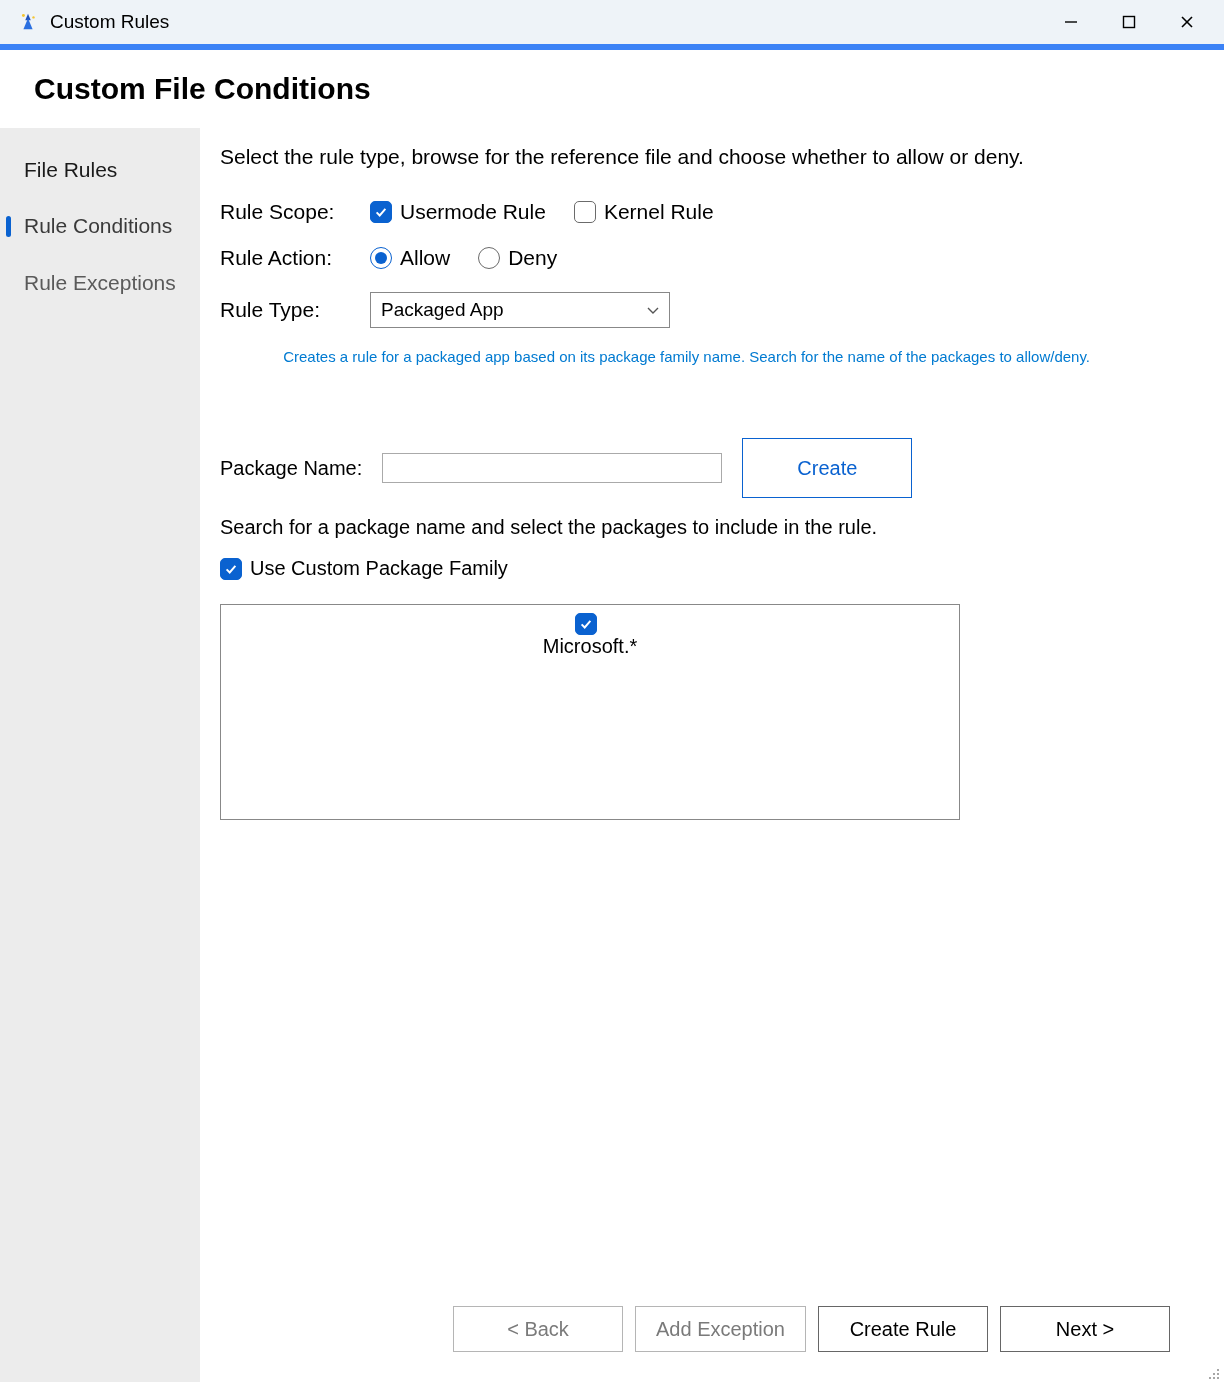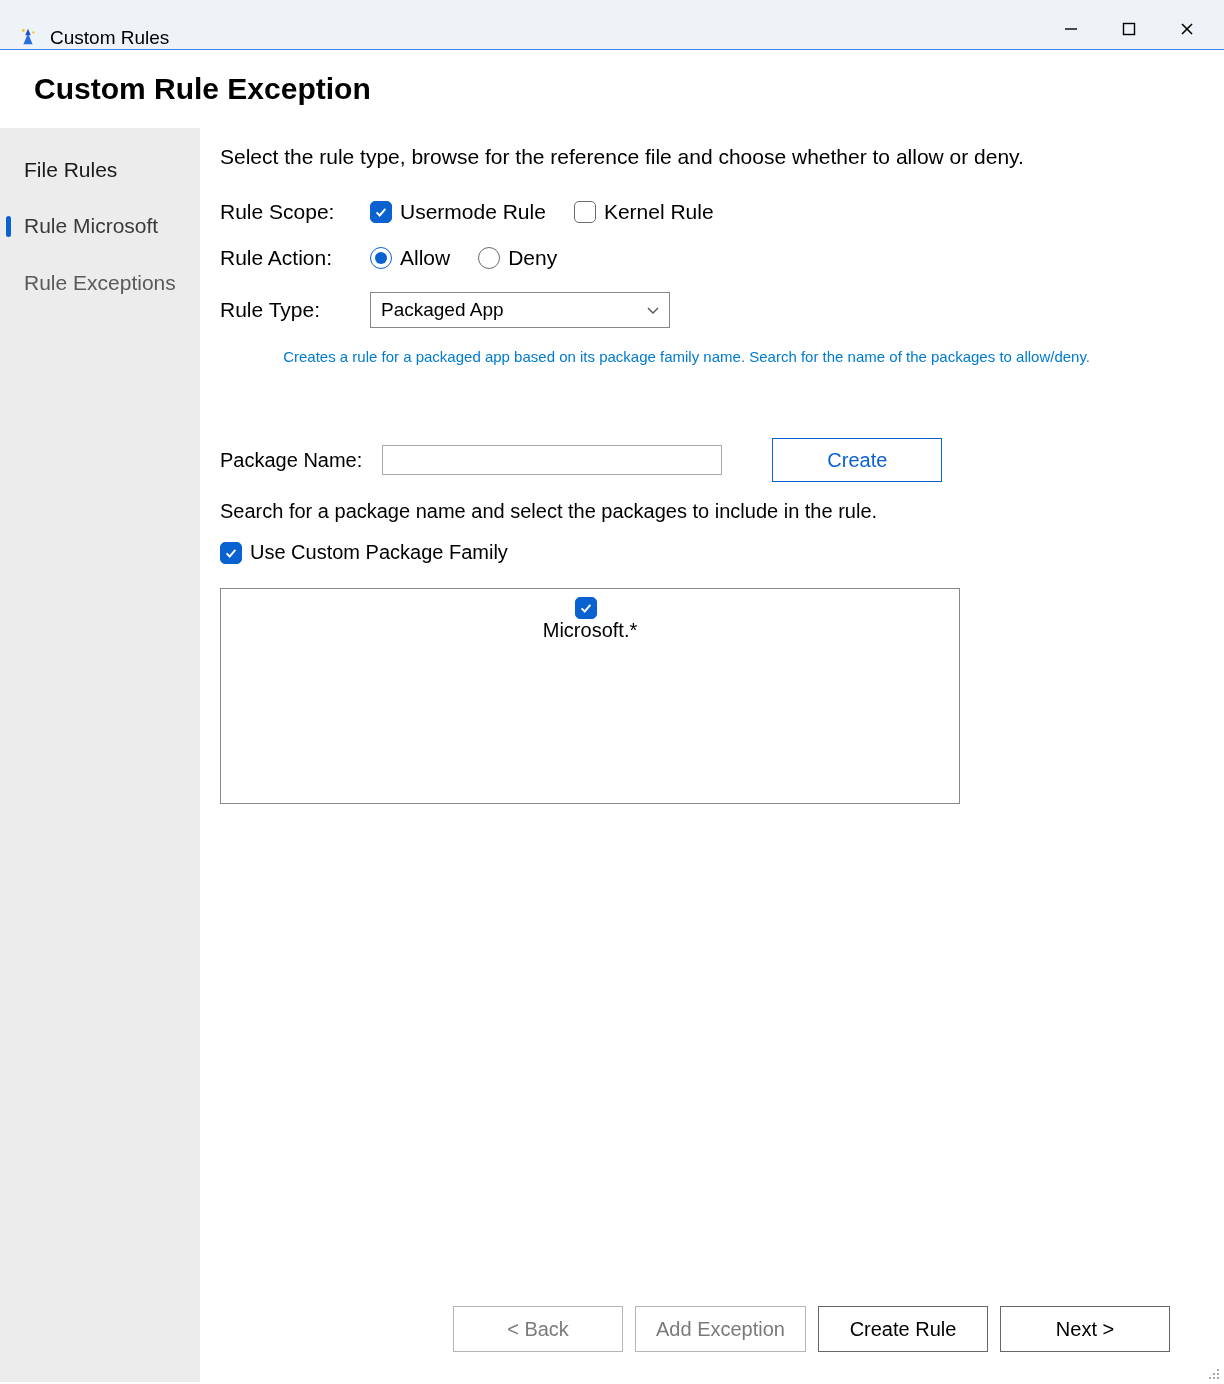--- a/index.html
+++ b/index.html
@@ -9,23 +9,23 @@
     color: #000;
     background: #fff;
     width: 1224px;
     height: 1384px;
     overflow: hidden;
   }
   .titlebar {
     height: 50px;
     background: #eef3f8;
     display: flex;
-    align-items: flex-end;
+    align-items: center;
     padding: 0 8px 0 16px;
-    border-bottom: 1px solid #3b82f6;
+    border-bottom: 6px solid #3b82f6;
   }
   .titlebar .app-icon {
     width: 24px; height: 24px;
     margin-right: 10px;
     display: flex; align-items: center; justify-content: center;
   }
   .titlebar .title {
     font-size: 19px;
   }
   .titlebar .spacer { flex: 1; }
@@ -161,30 +161,29 @@
   }
   .pkg-row .plabel { font-size: 20px; }
   .textfield {
     width: 340px;
     height: 30px;
     border: 1px solid #aaa;
     background: #fff;
   }
   .create-btn {
     width: 170px;
-    height: 44px;
+    height: 60px;
     border: 1.5px solid #0a62d0;
     background: #fff;
     color: #0a62d0;
     font-size: 20px;
     display: flex;
     align-items: center;
     justify-content: center;
     cursor: default;
-    margin-left: 30px;
   }
   .hint {
     font-size: 20px;
     margin-bottom: 18px;
   }
   .cb-row {
     display: flex;
     align-items: center;
     font-size: 20px;
     margin-bottom: 24px;
@@ -263,30 +262,30 @@
   </div>
   <div class="winbtn">
     <svg width="14" height="14" viewBox="0 0 14 14">
         <line x1="2" y1="2" x2="12" y2="12" stroke="#000" stroke-width="1.6"></line>
         <line x1="12" y1="2" x2="2" y2="12" stroke="#000" stroke-width="1.6"></line>
       </svg>
   </div>
 </div>
 
 <div class="header">
-  <h1>Custom Rule Exception</h1>
+  <h1>Custom File Conditions</h1>
 </div>
 
 <div class="body">
   <div class="sidebar">
     <div class="nav-item">
       <span>File Rules</span>
     </div>
     <div class="nav-item active">
-      <span>Rule Microsoft</span>
+      <span>Rule Conditions</span>
     </div>
     <div class="nav-item dim">
       <span>Rule Exceptions</span>
     </div>
   </div>
 
   <div class="main">
     <div class="intro">Select the rule type, browse for the reference file and choose whether to allow or deny.</div>
 
     <div class="row">

